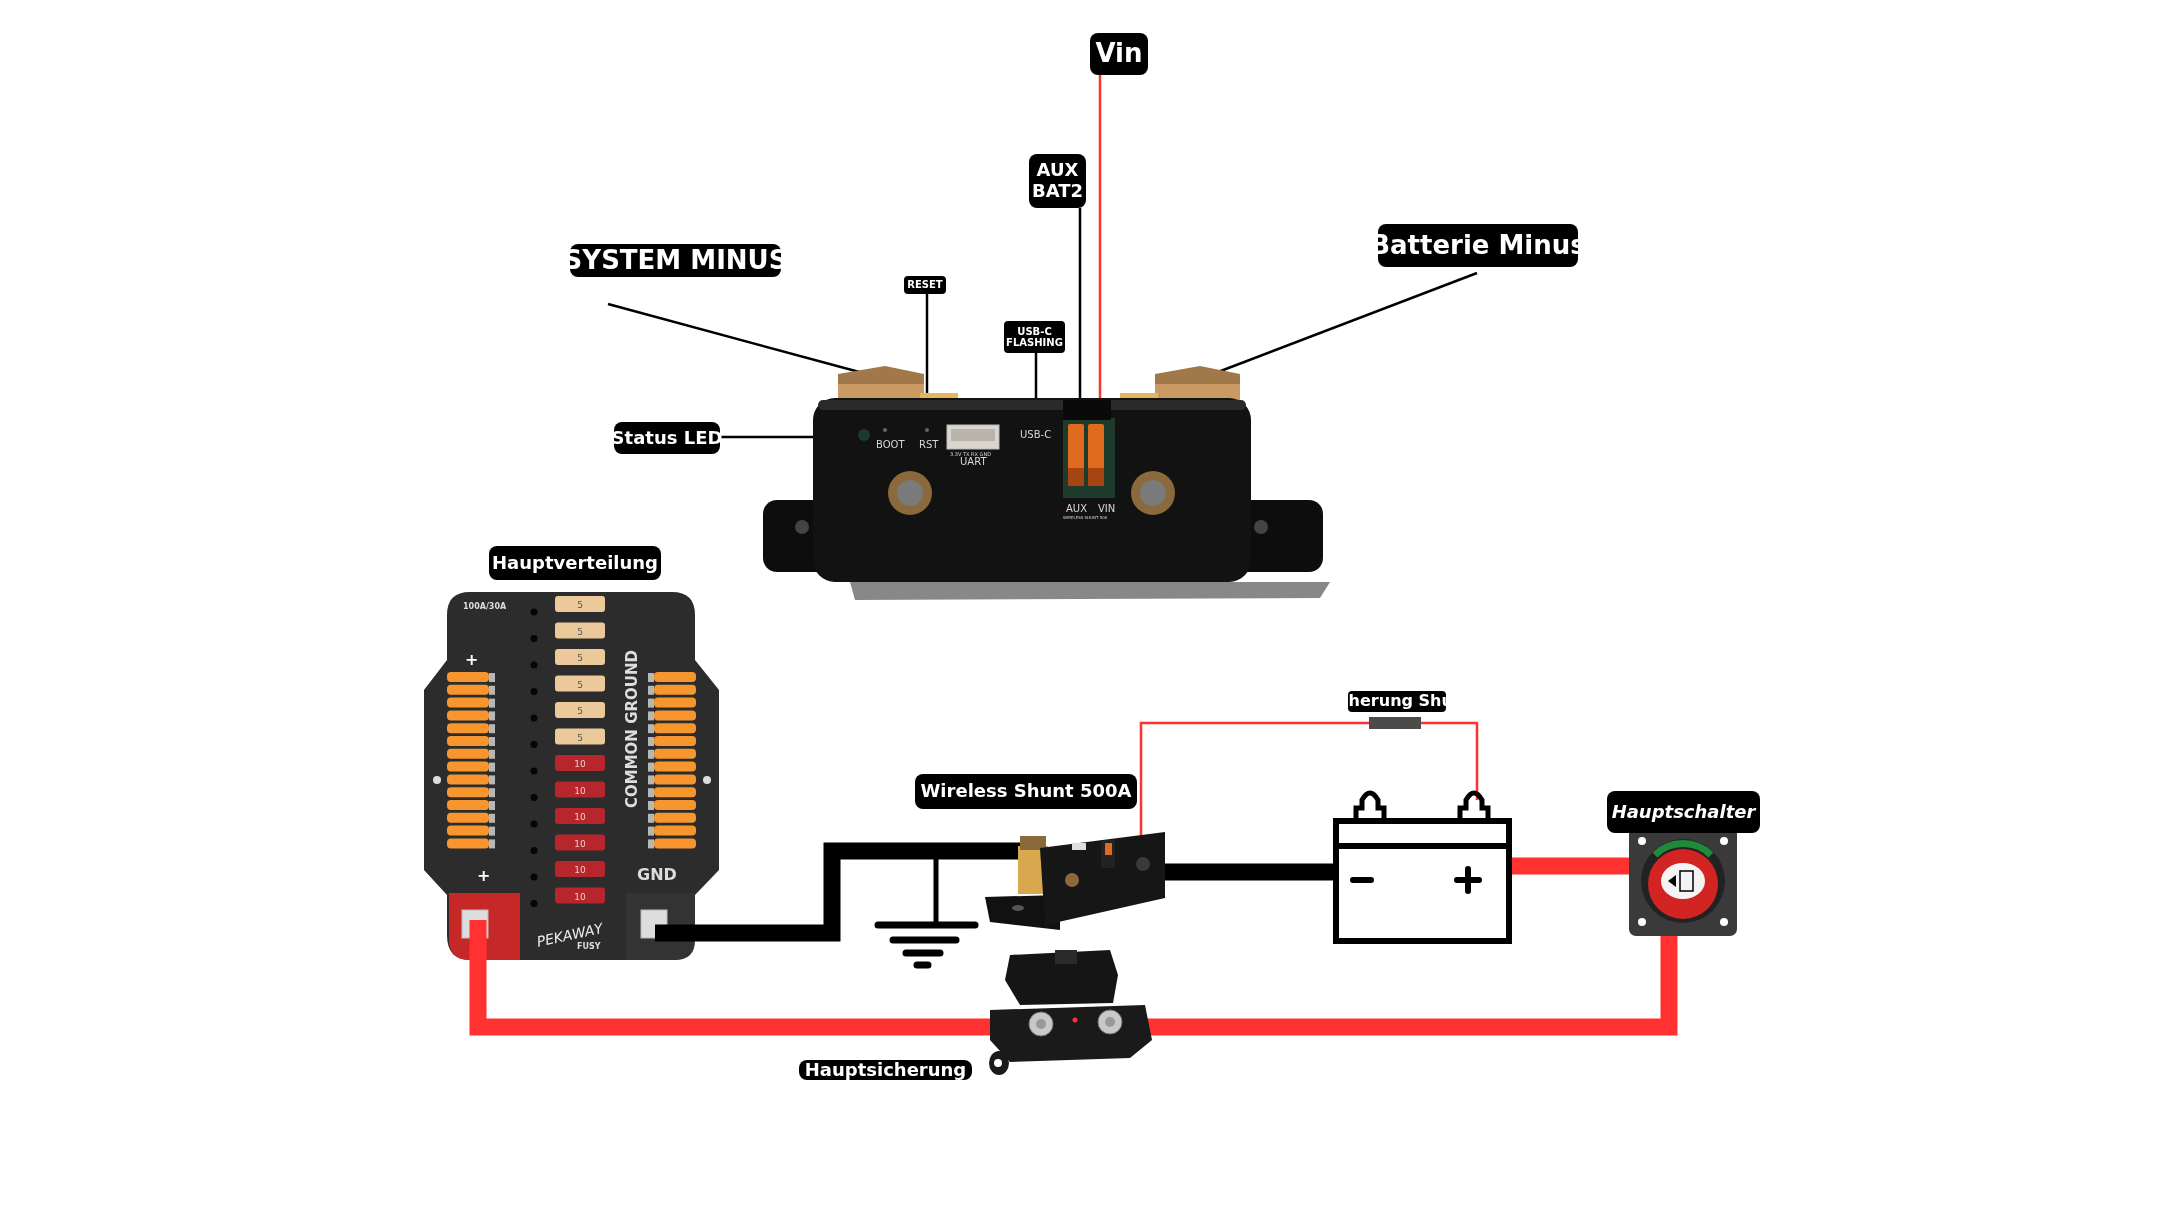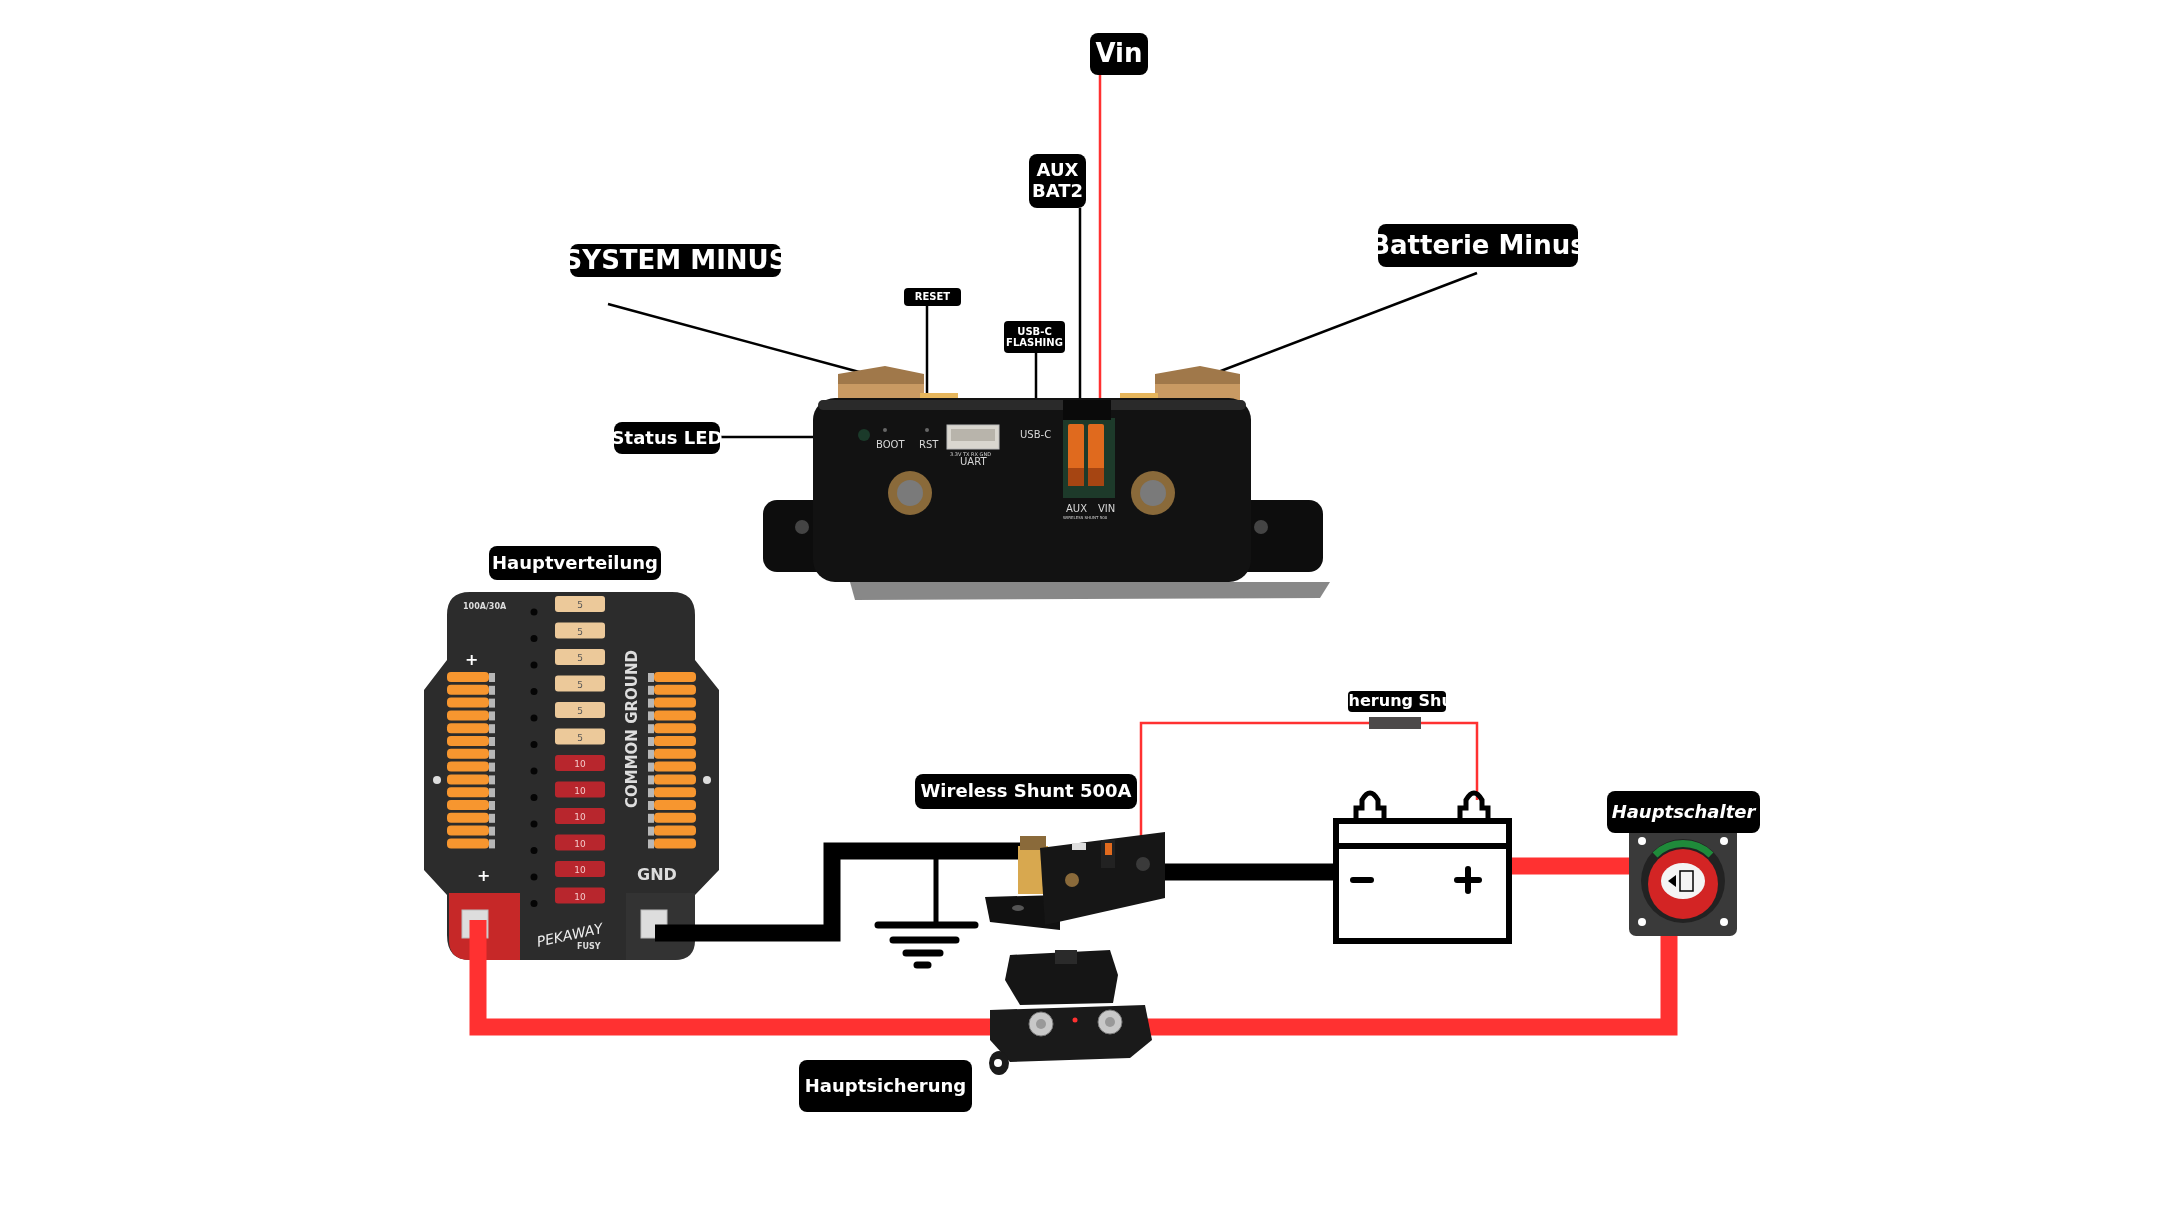--- a/index.html
+++ b/index.html
@@ -295,30 +295,30 @@
 
 <div class="label lbl-md" style="left:1029px; top:154px; width:57px; height:54px; flex-direction:column;">
   <span>AUX</span>
   <span>BAT2</span>
 </div>
 
 <div class="label lbl-xl" style="left:1378px; top:224px; width:200px; height:43px;">Batterie Minus</div>
 
 <div class="label lbl-xl" style="left:533px; top:244px; width:211px; height:33px;margin-left:37px;">SYSTEM MINUS</div>
 
-<div class="label lbl-xs" style="left:904px; top:288px; width:57px; height:18px;">RESET</div>
+<div class="label lbl-xs" style="left:904px; top:276px; width:42px; height:18px;">RESET</div>
 
 <div class="label lbl-xs" style="left:1004px; top:321px; width:61px; height:32px; flex-direction:column;">
   <span>USB-C</span>
   <span>FLASHING</span>
 </div>
 
 <div class="label lbl-md" style="left:614px; top:422px; width:106px; height:32px;text-align:right;">Status LED</div>
 
 <div class="label lbl-md" style="left:489px; top:546px; width:172px; height:34px;">Hauptverteilung</div>
 
 <div class="label lbl-md" style="left:915px; top:774px; width:222px; height:35px;">Wireless Shunt 500A</div>
 
 <div class="label lbl-xs" style="left:1348px; top:691px; width:98px; height:21px; font-size:16px;">Sicherung Shunt</div>
 
 <div class="label lbl-md" style="left:1607px; top:791px; width:153px; height:42px;font-style:italic;">Hauptschalter</div>
 
-<div class="label lbl-md" style="left:799px; top:1060px; width:173px; height:52px;">Hauptsicherung</div>
+<div class="label lbl-md" style="left:799px; top:1060px; width:173px; height:20px;">Hauptsicherung</div>
 
 </body></html>

